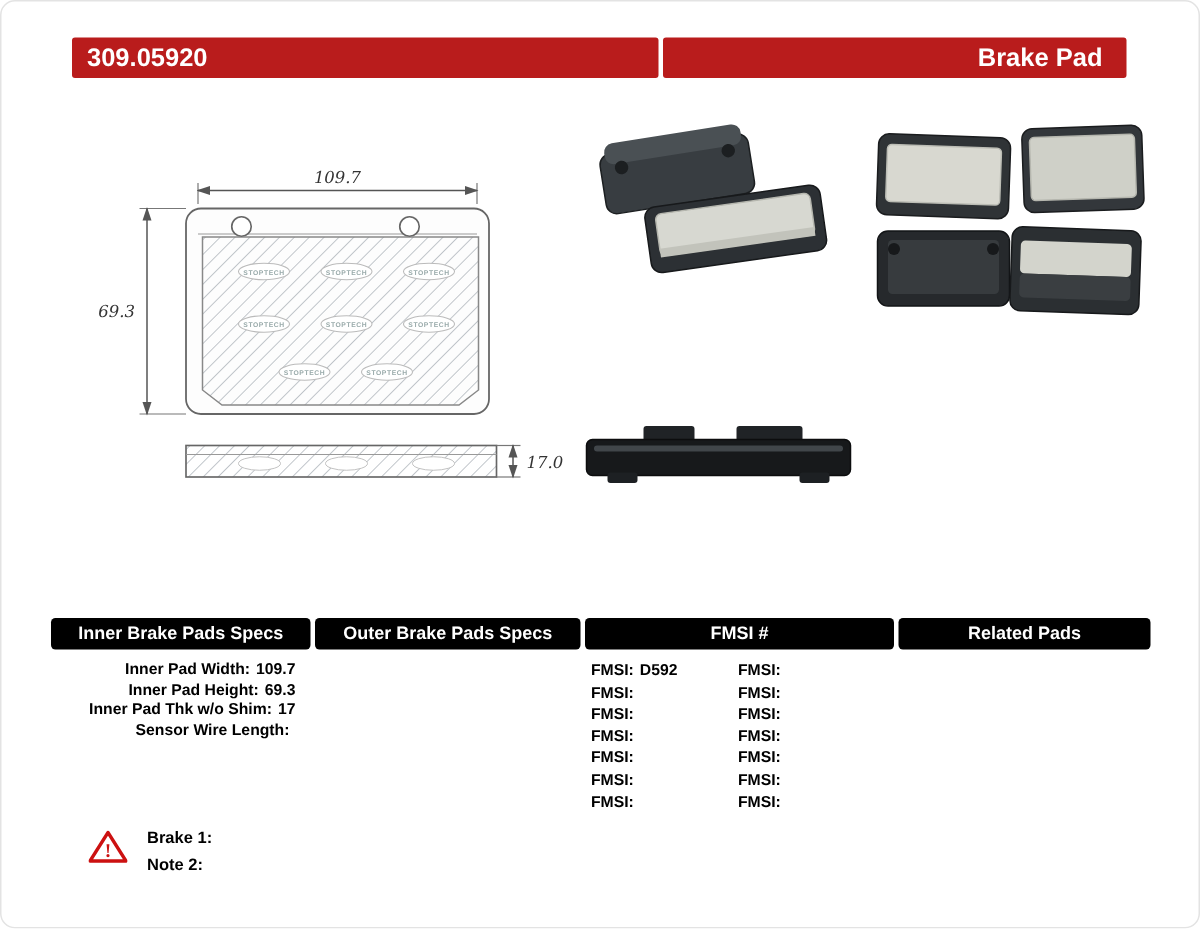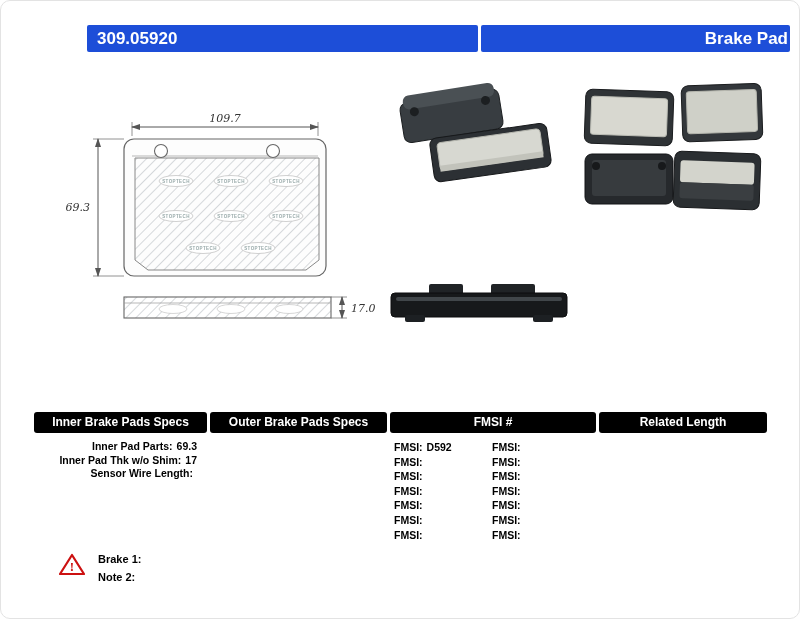--- a/index.html
+++ b/index.html
@@ -6,24 +6,24 @@
   html, body { margin: 0; padding: 0; }
   body {
     width: 800px; height: 619px;
     background: #fff;
     font-family: "Liberation Sans", sans-serif;
     position: relative; overflow: hidden;
   }
   .page { position: absolute; inset: 0; background: #fff; border: 1px solid #e3e3e3; border-radius: 10px; }
 
   
-  .hdr-bar { position: absolute; top: 24px; height: 27px; background: #1d4ed8; color: #fff;
-             font-size: 17px; font-weight: bold; line-height: 27px; border-radius: 2px; margin-left: 39px; }
+  .hdr-bar { position: absolute; top: 24px; height: 27px; background: #b91c1c; color: #fff;
+             font-size: 17px; font-weight: bold; line-height: 27px; border-radius: 2px; }
   .hdr-left  { left: 47px;  width: 391px; padding-left: 10px; }
-  .hdr-right { left: 441px; width: 309px; padding-right: 2px; text-align: right; }
+  .hdr-right { left: 441px; width: 309px; padding-right: 16px; text-align: right; }
 
   
   .art { position: absolute; top: 55px; left: 0; }
 
   
   .tables { position: absolute; top: 411px; left: 0; width: 800px; height: 140px; }
   .col { position: absolute; top: 0; }
   .thead { height: 21px; line-height: 21px; background: #000; color: #fff; font-weight: bold;
            font-size: 12px; text-align: center; border-radius: 3px; }
   .rows { margin-top: 7px; font-size: 10.5px; font-weight: bold; color: #000; }
@@ -160,21 +160,22 @@
       <rect x="14" y="31" width="20" height="7" rx="2" fill="#1d2023"></rect>
       <rect x="142" y="31" width="20" height="7" rx="2" fill="#1d2023"></rect>
     </g>
   </svg>
 
   <div class="tables">
 
     <div class="col" style="left:33px;width:173px">
       <div class="thead">Inner Brake Pads Specs</div>
       <div class="rows rows-right" style="padding-right:10px">
-        <div class="row"><span>Inner Pad Parts:</span><span class="val">69.3</span></div>
+        <div class="row"><span>Inner Pad Width:</span><span class="val">109.7</span></div>
+        <div class="row"><span>Inner Pad Height:</span><span class="val">69.3</span></div>
         <div class="row"><span>Inner Pad Thk w/o Shim:</span><span class="val">17</span></div>
         <div class="row"><span>Sensor Wire Length:</span><span class="val"></span></div>
       </div>
     </div>
 
     <div class="col" style="left:209px;width:177px">
       <div class="thead">Outer Brake Pads Specs</div>
     </div>
 
     <div class="col" style="left:389px;width:206px">
@@ -205,21 +206,21 @@
           <span class="fcell2"><span>FMSI:</span><span class="val"></span></span>
         </div>
         <div class="frow">
           <span class="fcell"><span>FMSI:</span><span class="val"></span></span>
           <span class="fcell2"><span>FMSI:</span><span class="val"></span></span>
         </div>
       </div>
     </div>
 
     <div class="col" style="left:598px;width:168px">
-      <div class="thead">Related Length</div>
+      <div class="thead">Related Pads</div>
     </div>
   </div>
 
   <div class="notes">
     <svg class="warn" width="26" height="23" viewBox="0 0 26 23">
       <polygon points="13,2 25,21 1,21" fill="#fff" stroke="#cc1111" stroke-width="2.2" stroke-linejoin="round"></polygon>
       <text x="13" y="18" text-anchor="middle" font-size="13" font-weight="bold" fill="#cc1111" font-family="Liberation Serif, serif">!</text>
     </svg>
     <div class="note-lines">
       <div class="note">Brake 1:</div>

